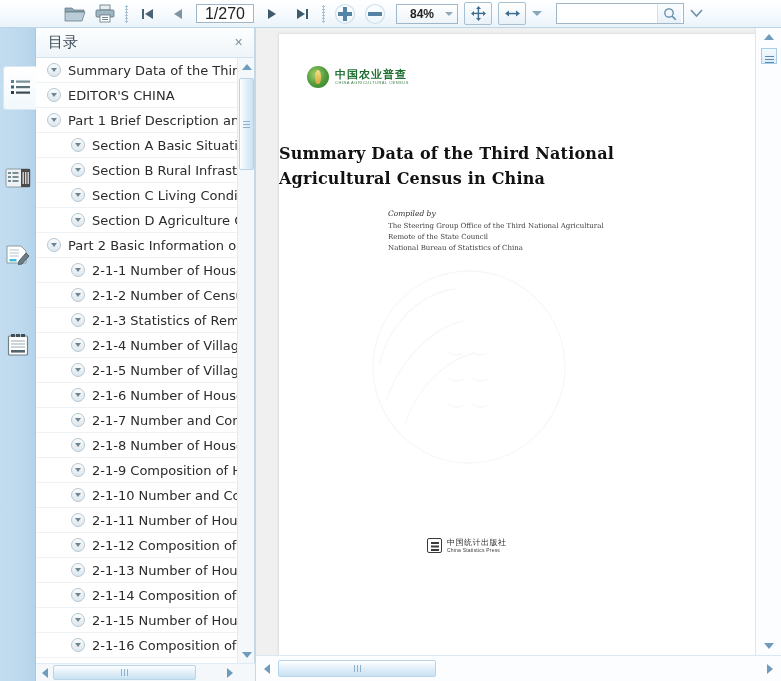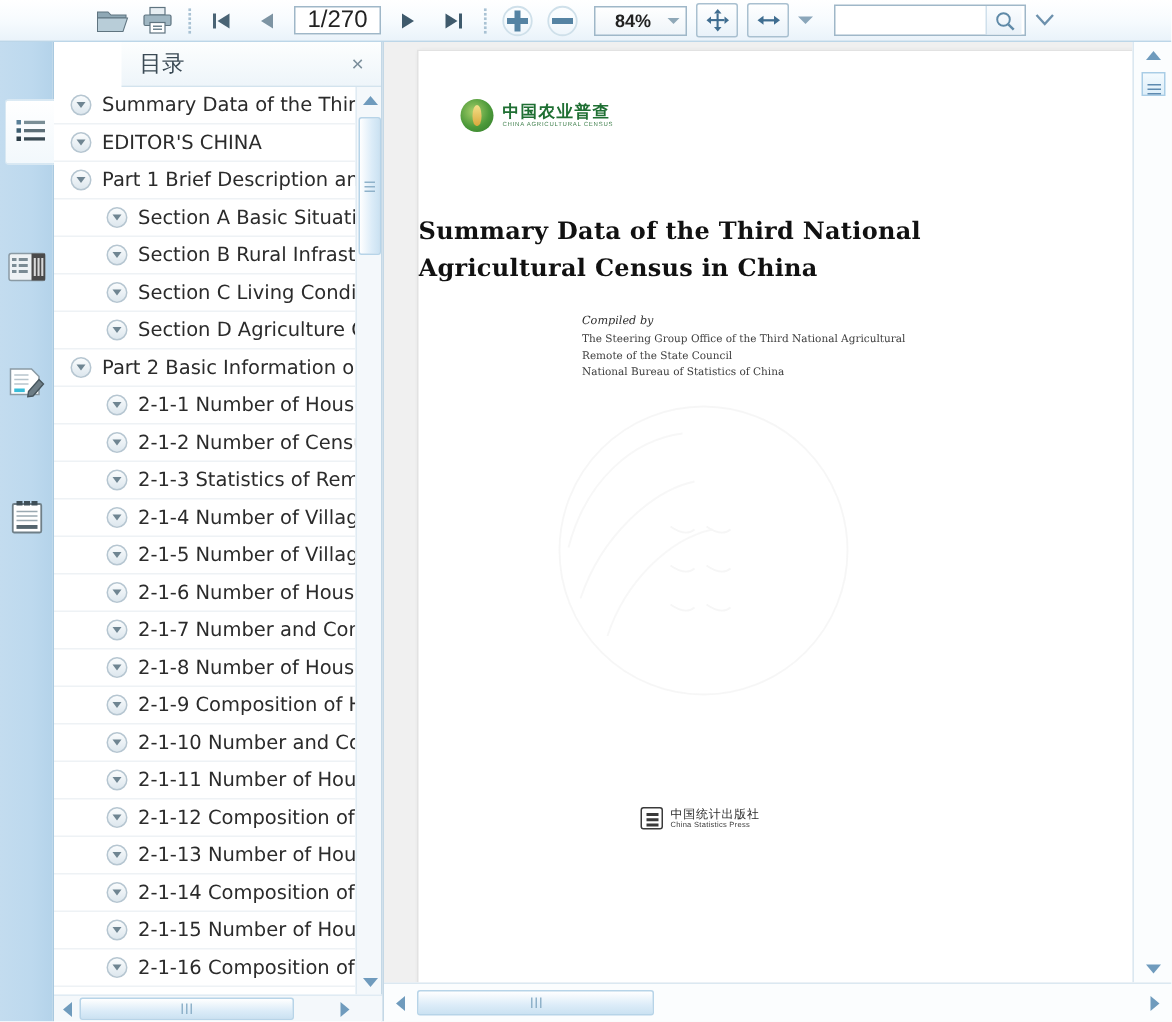--- a/index.html
+++ b/index.html
@@ -107,21 +107,21 @@
   
   .toc {
     position: absolute; left: 36px; top: 28px; width: 219px; height: 653px;
     background: #ffffff;
     border-right: 1px solid #c4d8e6;
   }
   .toc-head {
     position: relative; height: 30px;
     background: linear-gradient(to bottom,#fdfefe,#eef5fa);
     border-bottom: 1px solid #d3e3ee;
-    display: flex; align-items: center; margin-left: 45px;
+    display: flex; align-items: center;
   }
   .toc-title {
     margin-left: 12px; font-size: 15px; color: #3b4a55;
     font-family: "DejaVu Sans", sans-serif;
   }
   .toc-close {
     position: absolute; right: 8px; top: 7px;
     width: 15px; height: 15px;
     color: #7c8f9c; font-size: 14px; line-height: 14px; text-align: center;
   }

